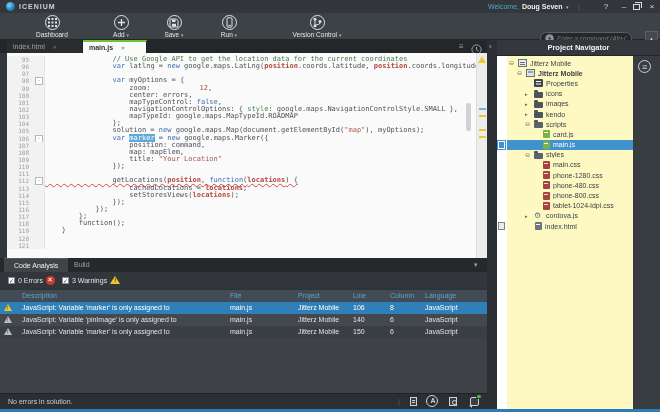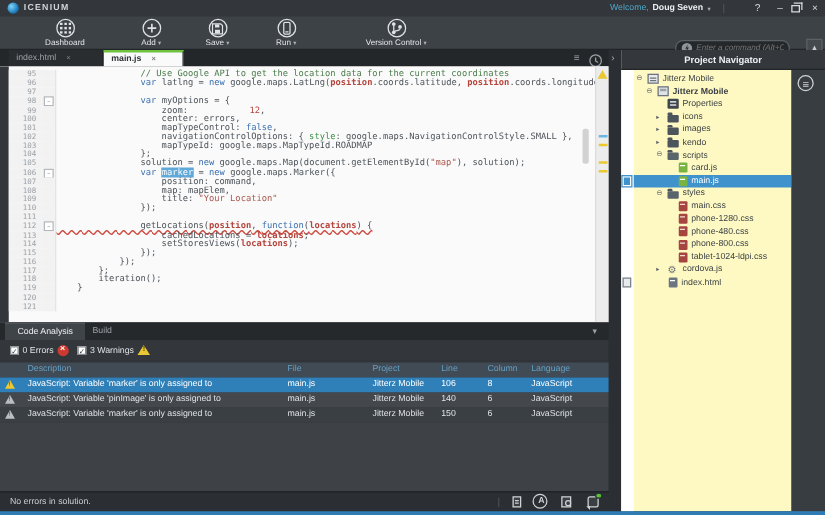--- a/index.html
+++ b/index.html
@@ -303,21 +303,21 @@
             <span class="ct"><span class="s-i">                    mapTypeId: google.maps.MapTypeId.ROADMAP</span></span>
           </div>
           <div class="cl">
             <span class="ln">104</span>
             <span class="fc"></span>
             <span class="ct"><span class="s-i">                };</span></span>
           </div>
           <div class="cl">
             <span class="ln">105</span>
             <span class="fc"></span>
-            <span class="ct"><span class="s-i">                solution = </span><span class="s-k">new</span><span class="s-i"> google.maps.Map(document.getElementById(</span><span class="s-s">"map"</span><span class="s-i">), solution);</span></span>
+            <span class="ct"><span class="s-i">                solution = </span><span class="s-k">new</span><span class="s-i"> google.maps.Map(document.getElementById(</span><span class="s-s">"map"</span><span class="s-i">), myOptions);</span></span>
           </div>
           <div class="cl">
             <span class="ln">106</span>
             <span class="fc fb"></span>
             <span class="ct"><span class="s-i">                </span><span class="s-k">var</span><span class="s-i"> </span><span class="s-hl">marker</span><span class="s-i"> = </span><span class="s-k">new</span><span class="s-i"> google.maps.Marker({</span></span>
           </div>
           <div class="cl">
             <span class="ln">107</span>
             <span class="fc"></span>
             <span class="ct"><span class="s-i">                    position: command,</span></span>
@@ -368,21 +368,21 @@
             <span class="ct"><span class="s-i">            });</span></span>
           </div>
           <div class="cl">
             <span class="ln">117</span>
             <span class="fc"></span>
             <span class="ct"><span class="s-i">        };</span></span>
           </div>
           <div class="cl">
             <span class="ln">118</span>
             <span class="fc"></span>
-            <span class="ct"><span class="s-i">        iteration();</span></span>
+            <span class="ct"><span class="s-i">        function();</span></span>
           </div>
           <div class="cl">
             <span class="ln">119</span>
             <span class="fc"></span>
             <span class="ct"><span class="s-i">    }</span></span>
           </div>
           <div class="cl">
             <span class="ln">120</span>
             <span class="fc"></span>
             <span class="ct"></span>

